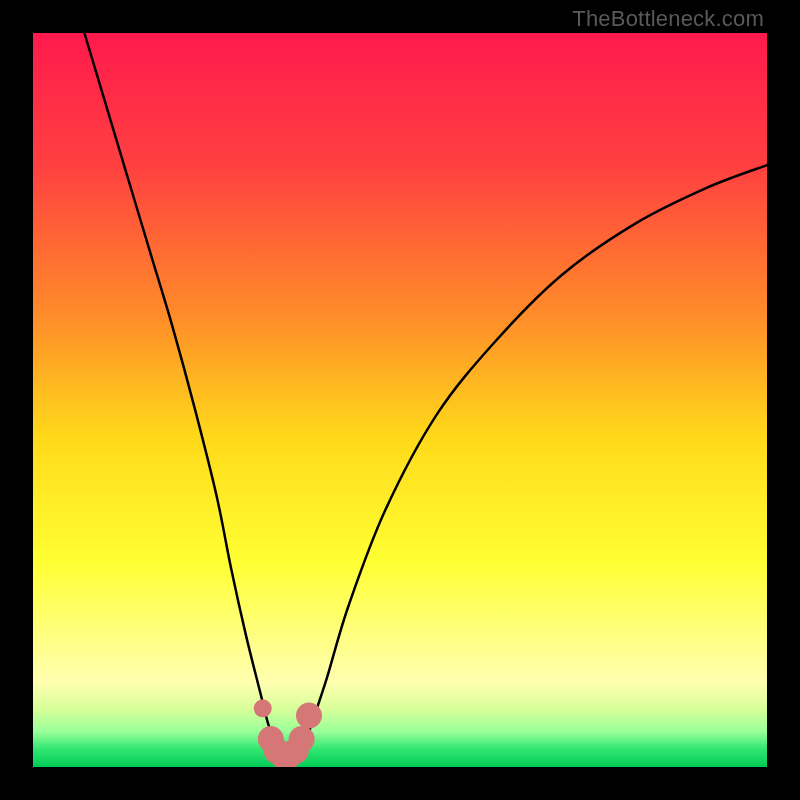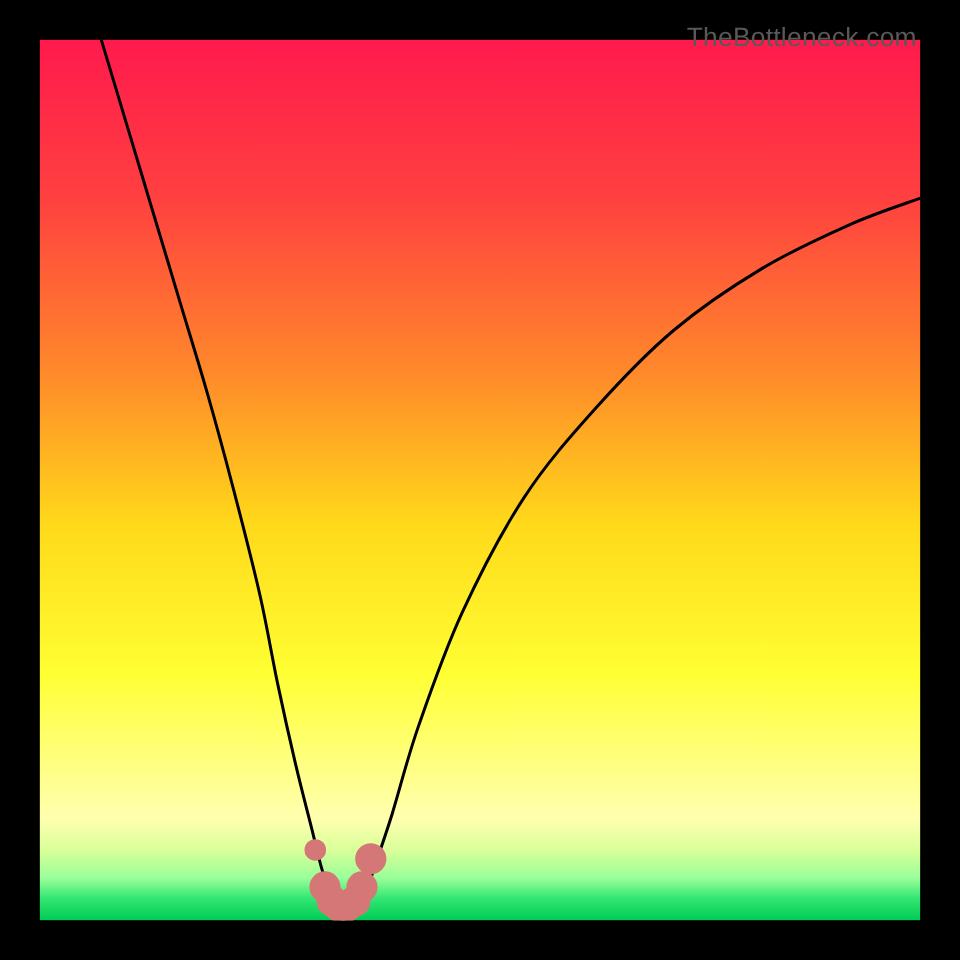--- a/index.html
+++ b/index.html
@@ -32,21 +32,21 @@
     height: 100%;
   }
   .curve-layer {
     position: absolute;
     inset: 0;
     width: 100%;
     height: 100%;
   }
   .watermark {
     position: absolute;
-    top: 18px;
+    top: 6px;
     right: 36px;
     color: #595959;
     font-size: 22px;
     font-weight: 500;
     letter-spacing: 0.2px;
   }
 </style>
 </head>
 <body>
 

